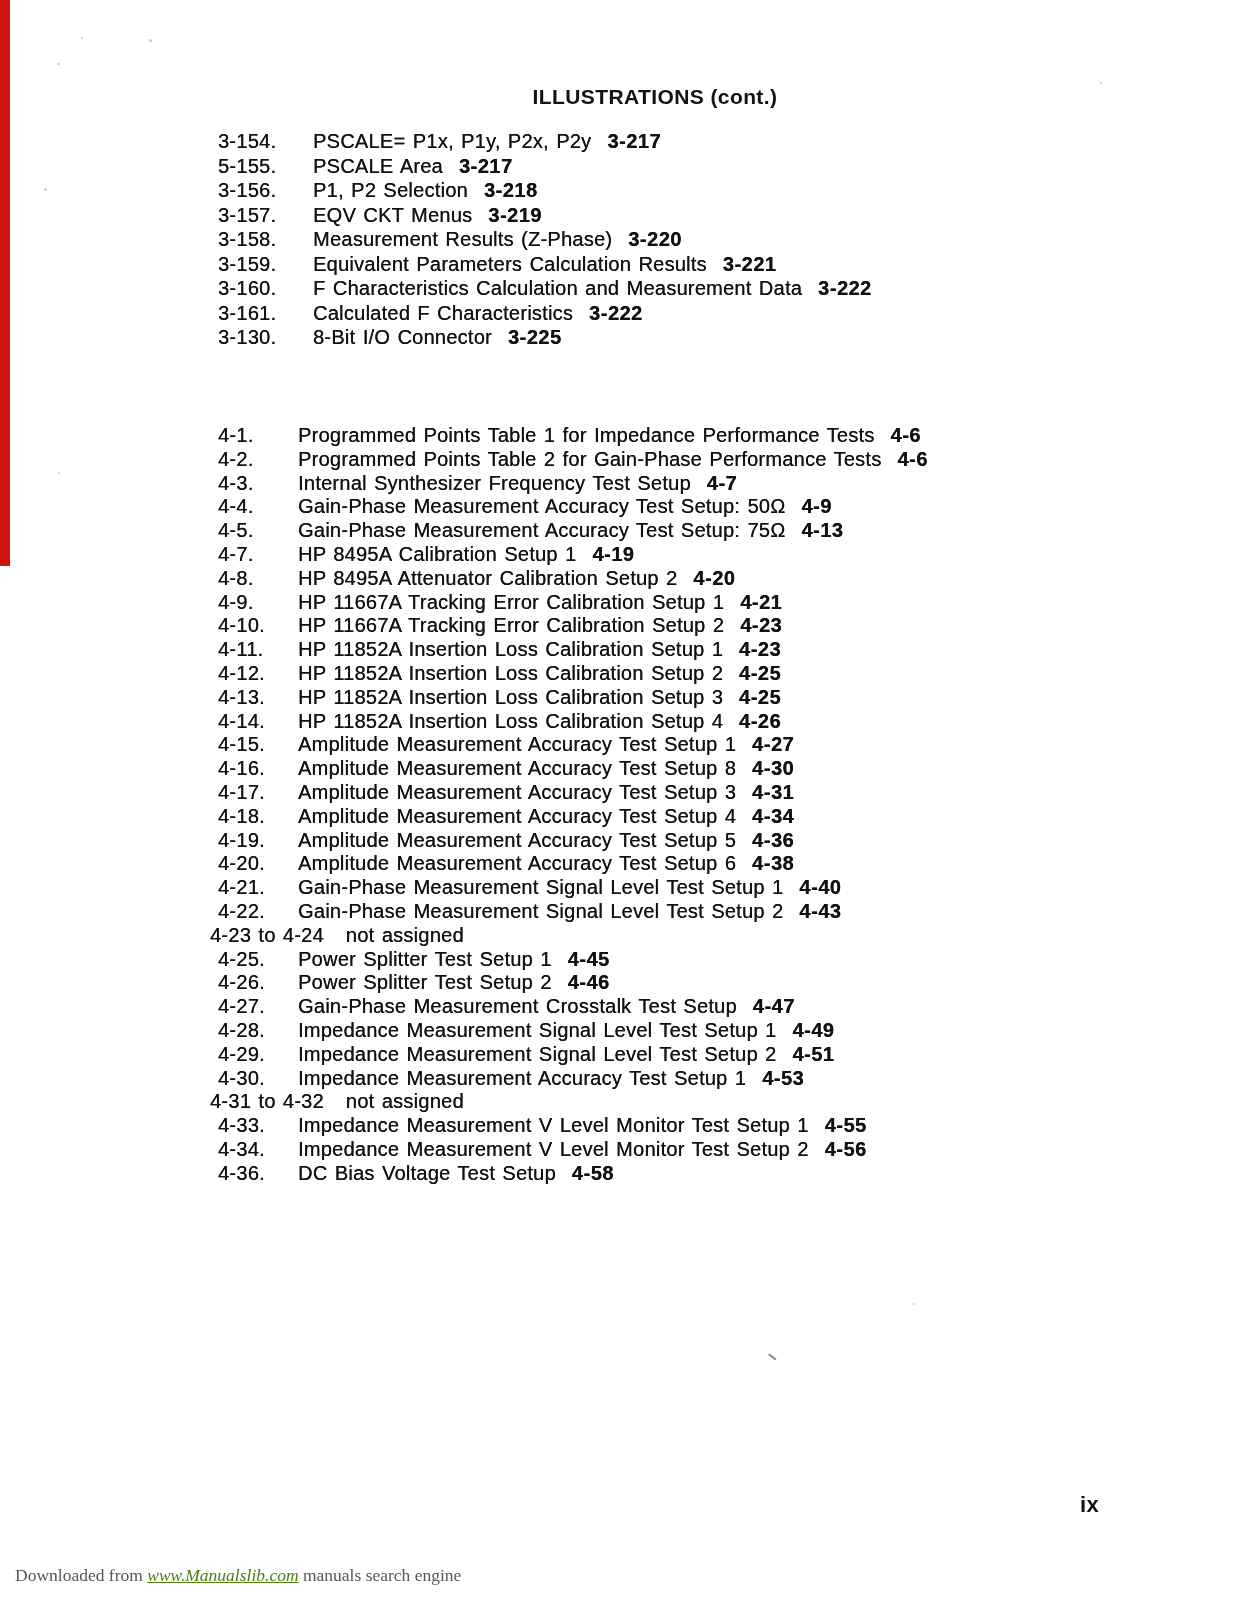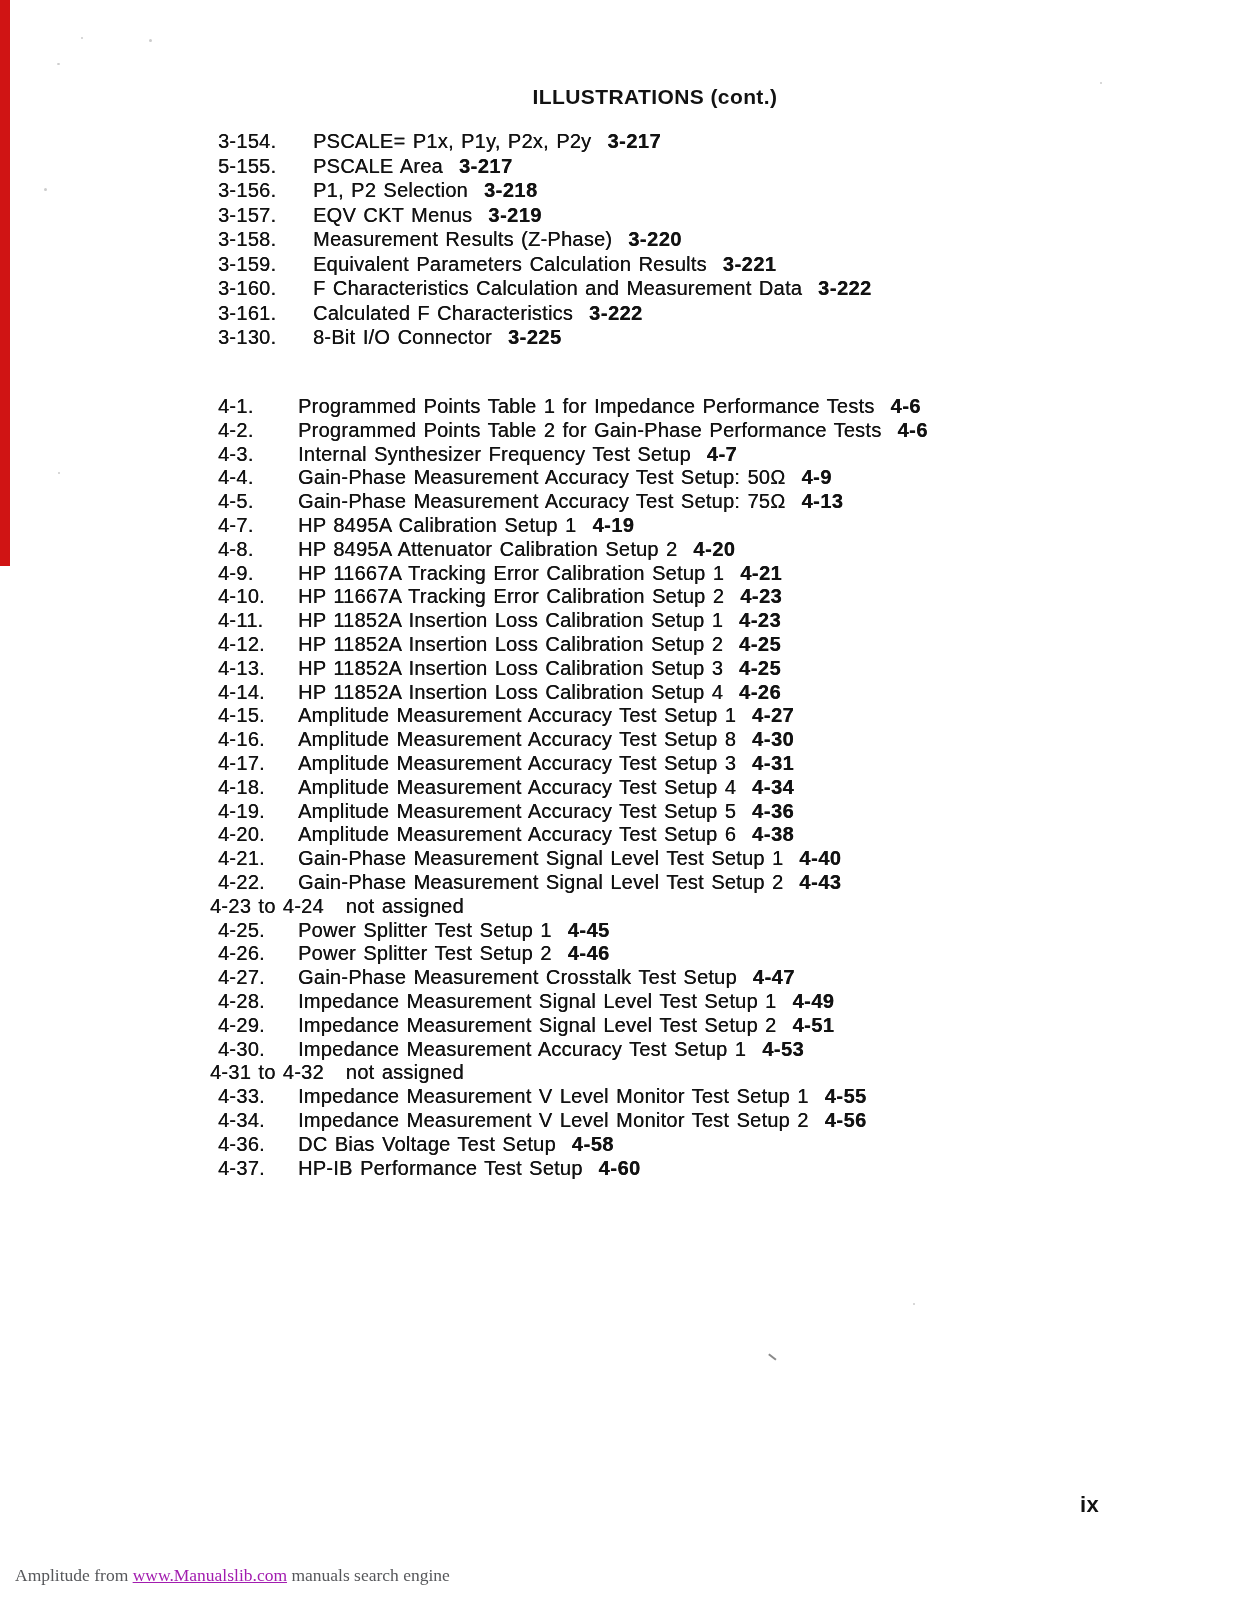--- a/index.html
+++ b/index.html
@@ -7,21 +7,21 @@
     width:1237px;height:1600px;position:relative;background:#ffffff;
     font-family:"Liberation Sans",sans-serif;color:#121212;overflow:hidden;
   }
   .edge-strip{position:absolute;left:0;top:0;width:10px;height:566px;}
   .doc-title{
     position:absolute;top:85px;left:215px;width:880px;text-align:center;
     font-weight:bold;font-size:21px;letter-spacing:.4px;white-space:nowrap;
   }
   .toc{position:absolute;left:218px;}
   .toc-3{top:130px;}
-  .toc-4{top:395px;}
+  .toc-4{top:424px;}
   .toc-row{white-space:nowrap;font-size:20px;letter-spacing:.25px;word-spacing:1.5px;text-shadow:.25px 0 0 #1a1a1a;}
   .toc-3 .toc-row{height:24.5px;}
   .toc-4 .toc-row{height:23.8px;}
   .num{display:inline-block;min-width:80px;}
   .toc-3 .num{min-width:95px;}
   .pageno{font-weight:bold;margin-left:16px;letter-spacing:.5px;}
   .toc-row.range{margin-left:-8px;}
   .toc-row.range .num{min-width:0;margin-right:22px;}
   .page-num{position:absolute;left:1080px;top:1492px;font-weight:bold;font-size:22px;letter-spacing:.5px;}
   .footer{
@@ -77,27 +77,26 @@
     <div class="toc-row"><span class="num">4-25.</span><span class="ttl">Power Splitter Test Setup 1</span><span class="pageno">4-45</span></div>
     <div class="toc-row"><span class="num">4-26.</span><span class="ttl">Power Splitter Test Setup 2</span><span class="pageno">4-46</span></div>
     <div class="toc-row"><span class="num">4-27.</span><span class="ttl">Gain-Phase Measurement Crosstalk Test Setup</span><span class="pageno">4-47</span></div>
     <div class="toc-row"><span class="num">4-28.</span><span class="ttl">Impedance Measurement Signal Level Test Setup 1</span><span class="pageno">4-49</span></div>
     <div class="toc-row"><span class="num">4-29.</span><span class="ttl">Impedance Measurement Signal Level Test Setup 2</span><span class="pageno">4-51</span></div>
     <div class="toc-row"><span class="num">4-30.</span><span class="ttl">Impedance Measurement Accuracy Test Setup 1</span><span class="pageno">4-53</span></div>
     <div class="toc-row range"><span class="num">4-31 to 4-32</span><span class="ttl">not assigned</span></div>
     <div class="toc-row"><span class="num">4-33.</span><span class="ttl">Impedance Measurement V Level Monitor Test Setup 1</span><span class="pageno">4-55</span></div>
     <div class="toc-row"><span class="num">4-34.</span><span class="ttl">Impedance Measurement V Level Monitor Test Setup 2</span><span class="pageno">4-56</span></div>
     <div class="toc-row"><span class="num">4-36.</span><span class="ttl">DC Bias Voltage Test Setup</span><span class="pageno">4-58</span></div>
-    <div class="toc-row"><span class="num">4-37.</span><span class="ttl">HP-IB Performance Test Setup</span><span class="pageno">4-60</span></div>
   </div>
 
 <div class="page-num">ix</div>
 
 <div class="footer" style="color: rgb(86, 87, 90);">
-  <span>Amplitude from </span><a href="#" style="color: #a21caf;">www.Manualslib.com</a><span>  manuals search engine</span>
+  <span>Downloaded from </span><a href="#" style="color: #4d7c0f; font-style: italic;">www.Manualslib.com</a><span>  manuals search engine</span>
 </div>
 
 <div>
   <div class="speck" style="left:149px;top:39px;width:3px;height:3px;"></div>
   <div class="speck" style="left:81px;top:37px;width:2px;height:2px;"></div>
   <div class="speck" style="left:57px;top:63px;width:3px;height:2px;"></div>
   <div class="speck" style="left:44px;top:188px;width:3px;height:3px;"></div>
   <div class="speck" style="left:58px;top:472px;width:2px;height:2px;"></div>
   <div class="speck" style="left:1100px;top:82px;width:2px;height:2px;"></div>
   <div class="speck" style="left:913px;top:1303px;width:2px;height:2px;"></div>

